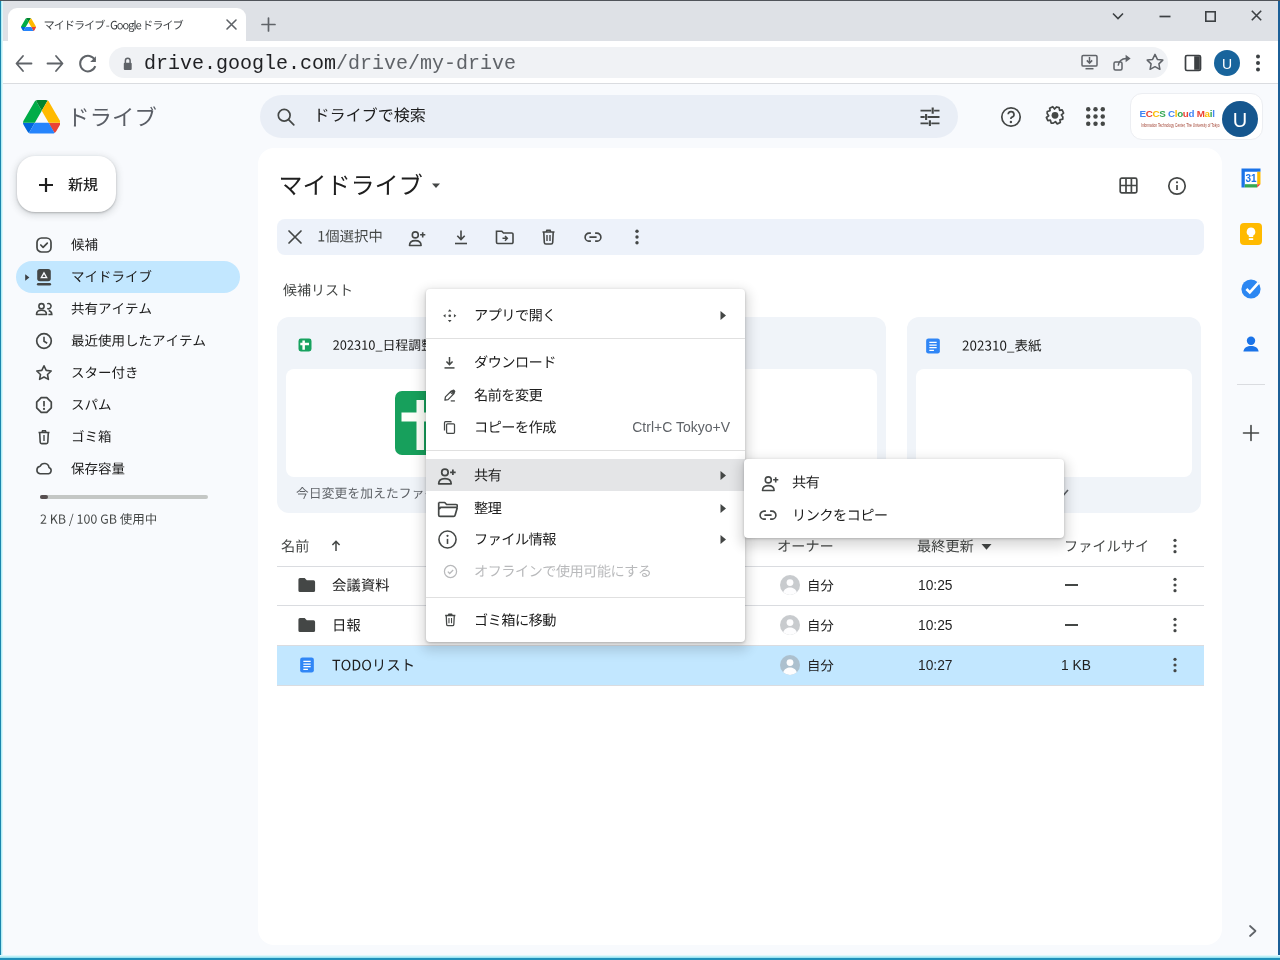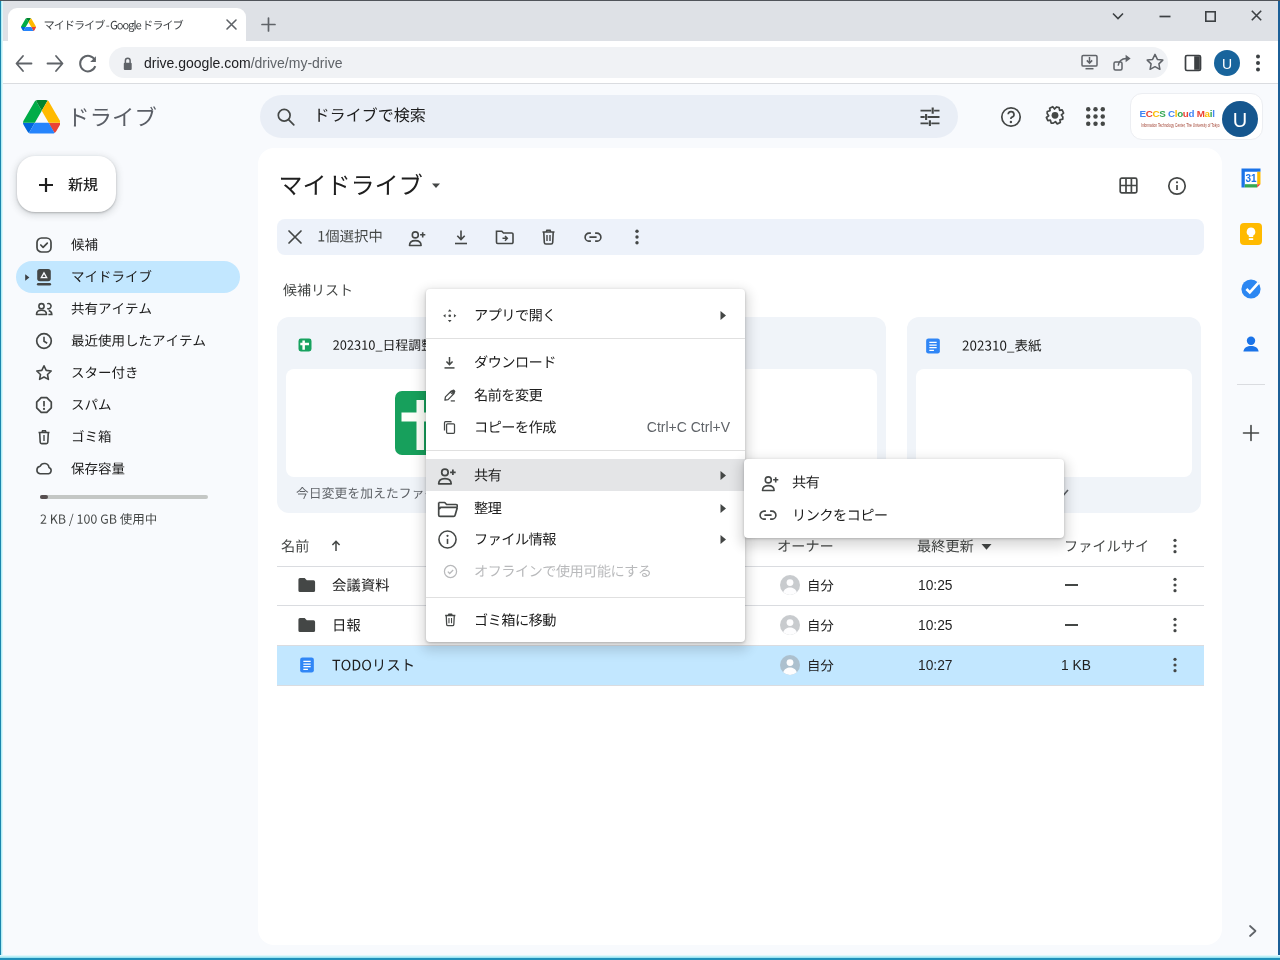--- a/index.html
+++ b/index.html
@@ -47,21 +47,21 @@
   </svg>
 <svg style="position:absolute;left:77px;top:53px;" width="21" height="21" viewBox="0 0 21 21">
     <path d="M18 7.2 A7.8 7.8 0 1 0 18.3 13.2" stroke="#5f6368" stroke-width="2" fill="none"></path>
     <path d="M18.9 3.2 V8.9 H13.2 Z" fill="#5f6368"></path>
   </svg>
 <div class="ab" style="left:109px;top:47px;width:1059px;height:31px;background:#f0f2f5;border-radius:16px"></div>
 <svg style="position:absolute;left:123px;top:55.5px;" width="9.5" height="15" viewBox="0 0 9.5 15">
     <rect x="0.8" y="6.8" width="7.9" height="7.2" rx="1" fill="#5f6368"></rect>
     <path d="M2.4 7.2 V4.5 A2.35 2.35 0 0 1 7.1 4.5 V7.2" stroke="#5f6368" stroke-width="1.5" fill="none"></path>
   </svg>
-<div style="position:absolute;left:144px;top:63px;transform:translateY(-50%);font-family:Liberation Sans, sans-serif;font-size:14px;font-weight:400;color:#202124;white-space:nowrap;letter-spacing:0">drive.google.com<span style="color:#5f6368">/drive/my-drive</span></div>
+<div style="position:absolute;left:144px;top:63px;transform:translateY(-50%);font-family:Liberation Mono, monospace;font-size:20px;font-weight:400;color:#202124;white-space:nowrap;letter-spacing:0">drive.google.com<span style="color:#5f6368">/drive/my-drive</span></div>
 <svg style="position:absolute;left:1080px;top:53px;" width="19" height="19" viewBox="0 0 19 19">
     <rect x="2" y="2.6" width="15" height="10.5" rx="1.2" fill="none" stroke="#5f6368" stroke-width="1.5"></rect>
     <path d="M9.5 4 V9.8 M6.8 7.4 L9.5 10.1 L12.2 7.4" stroke="#5f6368" stroke-width="1.5" fill="none"></path>
     <path d="M5.5 15.7 H13.5" stroke="#5f6368" stroke-width="1.5"></path>
   </svg>
 <svg style="position:absolute;left:1112px;top:53px;" width="20" height="19" viewBox="0 0 20 19">
     <rect x="2" y="9" width="8" height="8" rx="1.5" fill="none" stroke="#5f6368" stroke-width="1.5"></rect>
     <path d="M6.2 12.6 C6.6 8.2 9.4 5.6 14.6 5.4" fill="none" stroke="#5f6368" stroke-width="1.5"></path>
     <path d="M13.6 1.8 L18.6 5.5 L13.6 9.2 Z" fill="#5f6368"></path>
   </svg>
@@ -409,21 +409,21 @@
 <svg style="position:absolute;left:474.0px;top:386.0px;" width="70" height="18" viewBox="0 -14.2 70 17.8">
     <path transform="translate(0,0)" d="M5.3 -12C4.5 -10.4 2.9 -8.6 0.5 -7.3C0.8 -7.1 1.1 -6.8 1.3 -6.5C2 -6.9 2.6 -7.3 3.2 -7.8C4.1 -7.1 5.1 -6.2 5.8 -5.5C4.2 -4.2 2.3 -3.3 0.5 -2.7C0.7 -2.5 1 -2.1 1.1 -1.8C2.3 -2.2 3.5 -2.7 4.6 -3.4V1.1H5.7V0.6H11.5V1.2H12.6V-4.9H6.8C8.4 -6.3 9.8 -8.1 10.6 -10.2L9.9 -10.6L9.8 -10.5H5.7C6 -10.9 6.3 -11.3 6.5 -11.7ZM11.5 -0.4H5.7V-3.9H11.5ZM4.9 -9.5H9.2C8.6 -8.3 7.7 -7.2 6.6 -6.2C6 -6.9 4.9 -7.8 3.9 -8.5C4.3 -8.8 4.6 -9.2 4.9 -9.5Z M22.2 -7.3V-1.5H23.2V-7.3ZM25.1 -7.7V-0.2C25.1 0 25 0.1 24.8 0.1C24.6 0.1 23.8 0.1 22.9 0.1C23.1 0.3 23.3 0.8 23.3 1.1C24.4 1.1 25.1 1.1 25.6 0.9C26 0.7 26.2 0.4 26.2 -0.2V-7.7ZM23.9 -12C23.6 -11.3 23.1 -10.4 22.6 -9.7H18.3L19 -9.9C18.7 -10.5 18.1 -11.3 17.6 -11.9L16.6 -11.6C17.1 -11 17.6 -10.2 17.9 -9.7H14.4V-8.7H27.1V-9.7H23.8C24.2 -10.3 24.7 -11 25.1 -11.6ZM19.5 -4.3V-2.8H16.3V-4.3ZM19.5 -5.1H16.3V-6.5H19.5ZM15.3 -7.4V1.1H16.3V-2H19.5V-0.1C19.5 0.1 19.4 0.1 19.2 0.1C19 0.2 18.4 0.2 17.6 0.1C17.8 0.4 17.9 0.8 18 1.1C19 1.1 19.6 1.1 20 0.9C20.4 0.7 20.5 0.5 20.5 -0.1V-7.4Z M39.8 -6.3 39.4 -7.3C39 -7.1 38.6 -7 38.2 -6.8C37.5 -6.4 36.6 -6.1 35.6 -5.6C35.4 -6.4 34.6 -6.9 33.7 -6.9C33.1 -6.9 32.3 -6.7 31.7 -6.4C32.2 -7 32.7 -7.8 33 -8.6C34.6 -8.6 36.3 -8.7 37.7 -9L37.8 -10C36.4 -9.8 34.9 -9.7 33.4 -9.6C33.6 -10.3 33.7 -10.8 33.8 -11.2L32.7 -11.3C32.6 -10.8 32.5 -10.2 32.3 -9.6L31.4 -9.5C30.7 -9.5 29.7 -9.6 29 -9.7V-8.6C29.8 -8.6 30.7 -8.5 31.3 -8.5H31.9C31.4 -7.4 30.4 -5.9 28.6 -4.2L29.6 -3.5C30.1 -4.1 30.5 -4.6 30.9 -5C31.5 -5.6 32.5 -6 33.3 -6C34 -6 34.5 -5.7 34.6 -5.1C33 -4.3 31.3 -3.2 31.3 -1.5C31.3 0.2 32.9 0.6 35 0.6C36.2 0.6 37.8 0.5 38.8 0.4L38.9 -0.8C37.6 -0.5 36.1 -0.4 35 -0.4C33.5 -0.4 32.4 -0.6 32.4 -1.7C32.4 -2.6 33.3 -3.4 34.7 -4.1C34.7 -3.3 34.7 -2.4 34.6 -1.9H35.7L35.7 -4.6C36.8 -5.1 37.8 -5.5 38.6 -5.8C38.9 -6 39.5 -6.2 39.8 -6.3Z M51.2 -8.4C52.1 -7.5 53.2 -6.3 53.7 -5.5L54.6 -6.1C54 -6.9 52.9 -8 52 -8.8ZM44 -8.8C43.5 -7.9 42.6 -6.9 41.6 -6.3C41.8 -6.1 42.2 -5.8 42.3 -5.7C43.4 -6.3 44.4 -7.4 45 -8.5ZM47.5 -11.9V-10.5H41.8V-9.5H46.4V-9.5C46.4 -8.3 46.2 -6.6 44.2 -5.5C44.4 -5.3 44.8 -4.9 45 -4.7C47.2 -6.1 47.4 -8 47.4 -9.4V-9.5H49.4V-6.4C49.4 -6.2 49.4 -6.2 49.2 -6.2C49 -6.2 48.4 -6.2 47.7 -6.2C47.8 -5.9 47.9 -5.5 48 -5.3C48.9 -5.3 49.6 -5.3 50 -5.4C50.4 -5.6 50.4 -5.9 50.4 -6.4V-9.5H54.3V-10.5H48.6V-11.9ZM46.5 -5.5C45.7 -4.4 44.1 -3.2 42 -2.3C42.2 -2.1 42.5 -1.8 42.6 -1.5C43.6 -1.9 44.4 -2.4 45.1 -2.9C45.7 -2.2 46.3 -1.6 47.1 -1.1C45.5 -0.4 43.6 0 41.6 0.2C41.8 0.5 42 0.9 42.1 1.2C44.3 0.9 46.3 0.4 48.1 -0.5C49.7 0.4 51.7 0.9 54 1.2C54.1 0.9 54.4 0.4 54.6 0.2C52.5 0 50.7 -0.4 49.2 -1C50.5 -1.8 51.5 -2.8 52.2 -4L51.5 -4.5L51.3 -4.4H46.9C47.2 -4.7 47.4 -5 47.6 -5.3ZM45.9 -3.5 46 -3.5H50.6C50 -2.7 49.2 -2.1 48.1 -1.5C47.2 -2.1 46.4 -2.7 45.9 -3.5Z M58.2 -3.4 57.3 -3C57.8 -2.2 58.3 -1.5 59 -1C58.2 -0.5 57 -0.1 55.3 0.2C55.5 0.5 55.8 0.9 55.9 1.2C57.8 0.8 59.1 0.2 60 -0.4C62 0.6 64.6 1 67.9 1.1C68 0.7 68.2 0.3 68.4 0C65.2 -0 62.7 -0.3 60.9 -1.1C61.6 -1.8 62 -2.6 62.2 -3.5H67V-9H62.3V-10.2H67.9V-11.2H55.5V-10.2H61.2V-9H56.8V-3.5H61.1C60.9 -2.8 60.6 -2.2 59.9 -1.6C59.2 -2.1 58.6 -2.6 58.2 -3.4ZM57.8 -5.8H61.2V-5.3C61.2 -5 61.2 -4.7 61.2 -4.4H57.8ZM62.3 -4.4C62.3 -4.7 62.3 -5 62.3 -5.3V-5.8H65.9V-4.4ZM57.8 -8.1H61.2V-6.7H57.8ZM62.3 -8.1H65.9V-6.7H62.3Z" fill="#1f1f1f"></path>
   </svg>
 <svg style="position:absolute;left:442px;top:419.5px;" width="15" height="15" viewBox="0 0 18 18">
     <rect x="5.5" y="4.5" width="9.5" height="11.5" rx="1.2" fill="none" stroke="#444746" stroke-width="1.5"></rect>
     <path d="M3 12.5 V3.2 A1.2 1.2 0 0 1 4.2 2 H11.5" fill="none" stroke="#444746" stroke-width="1.5"></path>
   </svg>
 <svg style="position:absolute;left:474.0px;top:418.0px;" width="84" height="18" viewBox="0 -14.2 84 17.8">
     <path transform="translate(0,0)" d="M2.3 -1.9V-0.6C2.6 -0.6 3.3 -0.7 3.9 -0.7H10.8L10.8 0.1H12.1C12 -0.1 12 -0.7 12 -1.2V-8.6C12 -8.9 12 -9.4 12 -9.7C11.8 -9.7 11.3 -9.7 11 -9.7H4C3.5 -9.7 2.9 -9.7 2.4 -9.7V-8.5C2.8 -8.5 3.5 -8.5 4 -8.5H10.8V-1.8H3.8C3.2 -1.8 2.6 -1.9 2.3 -1.9Z M24.4 -9.9C24.4 -10.4 24.8 -10.8 25.4 -10.8C25.9 -10.8 26.3 -10.4 26.3 -9.9C26.3 -9.4 25.9 -9 25.4 -9C24.8 -9 24.4 -9.4 24.4 -9.9ZM23.8 -9.9C23.8 -9 24.5 -8.3 25.4 -8.3C26.2 -8.3 27 -9 27 -9.9C27 -10.8 26.2 -11.5 25.4 -11.5C24.5 -11.5 23.8 -10.8 23.8 -9.9ZM17.6 -10.6H16.3C16.3 -10.3 16.4 -9.8 16.4 -9.5C16.4 -8.7 16.4 -3.1 16.4 -1.7C16.4 -0.5 17 -0 18.1 0.2C18.7 0.3 19.5 0.3 20.4 0.3C21.9 0.3 24 0.2 25.3 0V-1.3C24.1 -1 21.9 -0.8 20.4 -0.8C19.7 -0.8 19 -0.9 18.5 -1C17.8 -1.1 17.5 -1.3 17.5 -2V-5.1C19.3 -5.6 21.8 -6.3 23.3 -7C23.8 -7.1 24.3 -7.4 24.7 -7.5L24.2 -8.7C23.8 -8.4 23.4 -8.2 22.9 -8C21.5 -7.4 19.2 -6.7 17.5 -6.3V-9.5C17.5 -9.9 17.6 -10.3 17.6 -10.6Z M28.7 -6.1V-4.8C29.2 -4.8 29.9 -4.8 30.7 -4.8C31.8 -4.8 37.5 -4.8 38.5 -4.8C39.2 -4.8 39.8 -4.8 40 -4.8V-6.1C39.7 -6.1 39.2 -6.1 38.5 -6.1C37.5 -6.1 31.8 -6.1 30.7 -6.1C29.9 -6.1 29.2 -6.1 28.7 -6.1Z M53.5 -6.3 53 -7.3C52.6 -7.1 52.3 -7 51.8 -6.8C51.1 -6.4 50.2 -6.1 49.3 -5.6C49 -6.4 48.3 -6.9 47.4 -6.9C46.8 -6.9 45.9 -6.7 45.4 -6.4C45.9 -7 46.3 -7.8 46.7 -8.6C48.2 -8.6 50 -8.7 51.4 -9L51.4 -10C50.1 -9.8 48.5 -9.7 47.1 -9.6C47.3 -10.3 47.4 -10.8 47.5 -11.2L46.3 -11.3C46.3 -10.8 46.2 -10.2 46 -9.6L45 -9.5C44.4 -9.5 43.4 -9.6 42.6 -9.7V-8.6C43.4 -8.6 44.3 -8.5 45 -8.5H45.6C45 -7.4 44.1 -5.9 42.3 -4.2L43.3 -3.5C43.7 -4.1 44.1 -4.6 44.6 -5C45.2 -5.6 46.1 -6 47 -6C47.6 -6 48.1 -5.7 48.3 -5.1C46.6 -4.3 44.9 -3.2 44.9 -1.5C44.9 0.2 46.6 0.6 48.6 0.6C49.8 0.6 51.4 0.5 52.5 0.4L52.5 -0.8C51.3 -0.5 49.8 -0.4 48.6 -0.4C47.2 -0.4 46.1 -0.6 46.1 -1.7C46.1 -2.6 47 -3.4 48.3 -4.1C48.3 -3.3 48.3 -2.4 48.3 -1.9H49.4L49.3 -4.6C50.4 -5.1 51.4 -5.5 52.2 -5.8C52.6 -6 53.1 -6.2 53.5 -6.3Z M62.1 -11.8C61.4 -9.7 60.2 -7.6 58.9 -6.3C59.2 -6.1 59.6 -5.7 59.8 -5.6C60.5 -6.3 61.2 -7.4 61.8 -8.5H62.8V1.1H63.8V-2.3H68.1V-3.3H63.8V-5.5H67.9V-6.5H63.8V-8.5H68.3V-9.6H62.3C62.6 -10.2 62.9 -10.8 63.1 -11.5ZM58.6 -11.9C57.9 -9.7 56.5 -7.6 55.1 -6.2C55.3 -6 55.6 -5.4 55.7 -5.1C56.2 -5.6 56.7 -6.2 57.1 -6.8V1.1H58.2V-8.5C58.8 -9.5 59.3 -10.5 59.7 -11.6Z M76 -11.9C76 -11.1 76 -10.3 76 -9.5H70.1V-5.5C70.1 -3.7 69.9 -1.2 68.8 0.5C69 0.7 69.5 1 69.7 1.2C71 -0.6 71.2 -3.5 71.2 -5.5V-5.6H73.8C73.7 -3.2 73.6 -2.3 73.5 -2C73.3 -1.9 73.2 -1.9 73 -1.9C72.8 -1.9 72.2 -1.9 71.5 -2C71.7 -1.7 71.8 -1.3 71.8 -1C72.5 -0.9 73.1 -0.9 73.5 -1C73.9 -1 74.1 -1.1 74.4 -1.4C74.7 -1.7 74.7 -3 74.8 -6.1C74.8 -6.3 74.8 -6.6 74.8 -6.6H71.2V-8.5H76.1C76.3 -6.2 76.6 -4.1 77.2 -2.4C76.2 -1.4 75.1 -0.5 73.9 0.2C74.1 0.4 74.5 0.8 74.7 1.1C75.7 0.4 76.7 -0.4 77.6 -1.3C78.2 0.2 79.1 1 80.2 1C81.3 1 81.7 0.3 81.9 -2.1C81.6 -2.2 81.2 -2.4 80.9 -2.7C80.9 -0.8 80.7 -0.1 80.3 -0.1C79.6 -0.1 78.9 -0.9 78.4 -2.3C79.4 -3.6 80.3 -5.2 80.9 -7.1L79.8 -7.4C79.4 -5.9 78.8 -4.6 78 -3.5C77.6 -4.9 77.4 -6.6 77.2 -8.5H81.8V-9.5H77.1C77.1 -10.3 77.1 -11.1 77.1 -11.9ZM77.8 -11.2C78.7 -10.7 79.8 -10 80.3 -9.5L81 -10.3C80.4 -10.7 79.3 -11.4 78.4 -11.9Z" fill="#1f1f1f"></path>
   </svg>
-<div style="position:absolute;left:730px;top:427px;transform:translate(-100%,-50%);font-family:'Liberation Sans',sans-serif;font-size:14px;font-weight:400;color:#5f6368;white-space:nowrap;letter-spacing:0">Ctrl+C Ctrl+V</div>
+<div style="position:absolute;left:730px;top:427px;transform:translate(-100%,-50%);font-family:'Liberation Sans',sans-serif;font-size:14px;font-weight:400;color:#5f6368;white-space:nowrap;letter-spacing:0">Ctrl+C Tokyo+V</div>
 <div class="ab" style="left:426px;top:450px;width:319px;height:1px;background:#e0e0e0"></div>
 <svg style="position:absolute;left:435.8px;top:464.5px;" width="21.5" height="21.5" viewBox="0 0 20 18">
     <circle cx="8.3" cy="5.9" r="3" fill="none" stroke="#444746" stroke-width="1.6"></circle>
     <path d="M2.5 16.5 C2.5 12.9 5.4 11.6 8.3 11.6 C11.2 11.6 14.1 12.9 14.1 16.5 Z" fill="none" stroke="#444746" stroke-width="1.6" stroke-linejoin="round"></path>
     <path d="M15.7 3.2 V8.4 M13.1 5.8 H18.3" stroke="#444746" stroke-width="1.6"></path>
   </svg>
 <svg style="position:absolute;left:474.0px;top:466.0px;" width="29" height="18" viewBox="0 -14.2 29 17.8">
     <path transform="translate(0,0)" d="M8.3 -2.1C9.7 -1.1 11.4 0.3 12.3 1.1L13.3 0.5C12.4 -0.4 10.6 -1.7 9.3 -2.7ZM4.7 -2.7C3.9 -1.6 2.3 -0.4 0.9 0.4C1.1 0.6 1.5 0.9 1.7 1.2C3.2 0.3 4.8 -1 5.8 -2.2ZM1.3 -8.9V-7.9H4V-4.5H0.7V-3.5H13.6V-4.5H10.2V-7.9H13.1V-8.9H10.2V-11.8H9.1V-8.9H5.1V-11.8H4V-8.9ZM5.1 -4.5V-7.9H9.1V-4.5Z M19.2 -11.9C19 -11.3 18.8 -10.7 18.6 -10.1H14.5V-9.1H18.1C17.2 -7.2 15.9 -5.5 14.2 -4.3C14.4 -4.1 14.8 -3.7 14.9 -3.5C15.8 -4.1 16.6 -4.9 17.3 -5.8V1.1H18.3V-1.7H24.3V-0.2C24.3 0 24.2 0.1 24 0.1C23.7 0.1 22.8 0.1 21.9 0.1C22 0.4 22.2 0.8 22.2 1.1C23.5 1.1 24.2 1.1 24.7 0.9C25.2 0.8 25.3 0.4 25.3 -0.2V-7.4H18.4C18.7 -8 19 -8.5 19.3 -9.1H27V-10.1H19.7C19.9 -10.6 20.1 -11.1 20.3 -11.7ZM18.3 -4.1H24.3V-2.6H18.3ZM18.3 -5V-6.5H24.3V-5Z" fill="#1f1f1f"></path>
   </svg>
 <svg style="position:absolute;left:718.5px;top:469.5px;" width="8" height="11" viewBox="0 0 8 11">

